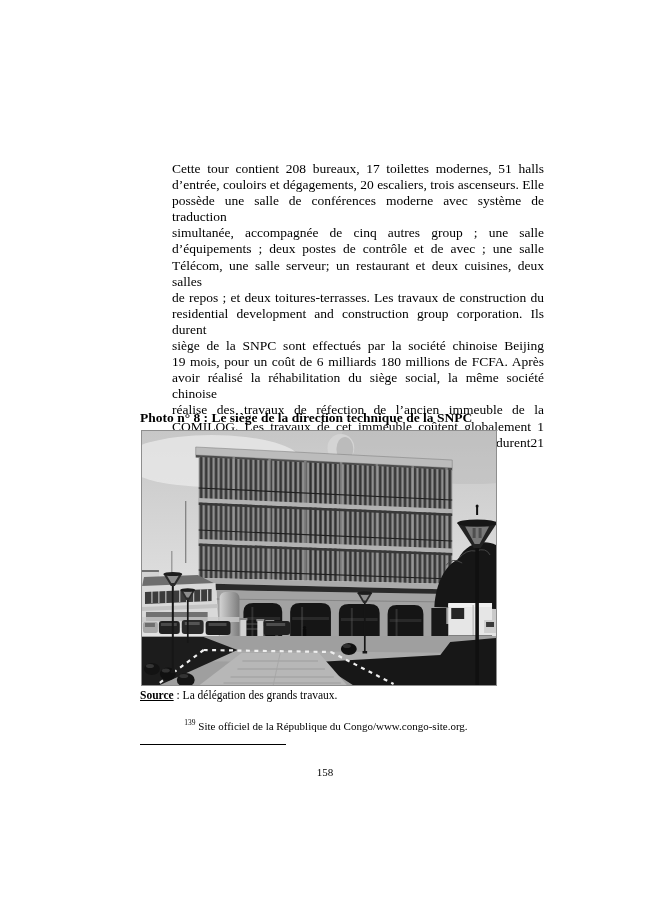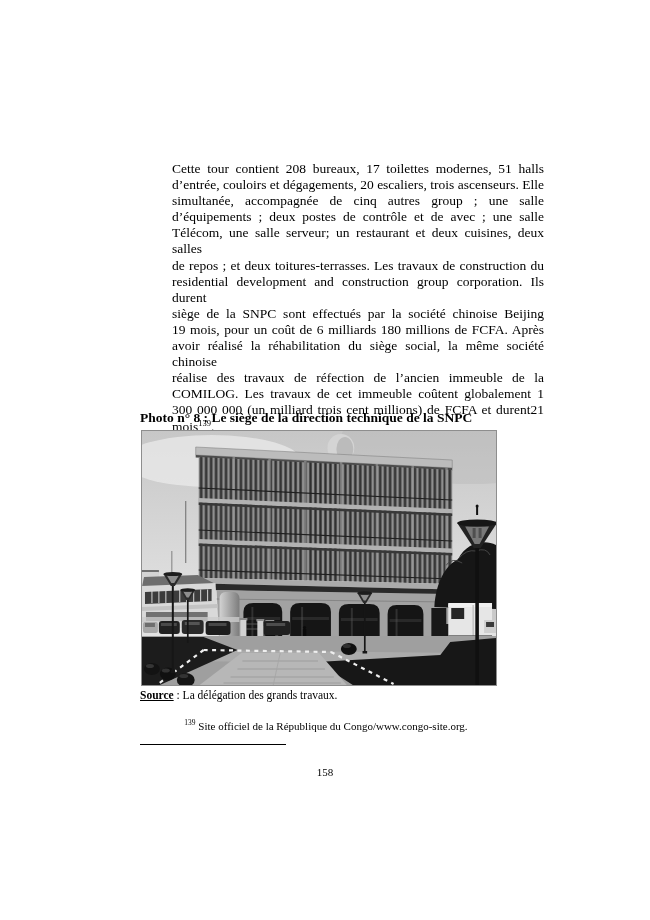--- a/index.html
+++ b/index.html
@@ -33,20 +33,21 @@
   .page-number { position:absolute; left:0; top:766px; width:650px; text-align:center; font-size:11px; }
 </style>
 </head>
 <body>
 
 <div class="page">
 
   <div class="paragraph">
     <div class="pline">Cette tour contient 208 bureaux, 17 toilettes modernes, 51 halls</div>
     <div class="pline">d’entrée, couloirs et dégagements, 20 escaliers, trois ascenseurs. Elle</div>
+    <div class="pline">possède une salle de conférences moderne avec système de traduction</div>
     <div class="pline">simultanée, accompagnée de cinq autres group ; une salle</div>
     <div class="pline">d’équipements ; deux postes de contrôle et de avec ; une salle</div>
     <div class="pline">Télécom, une salle serveur; un restaurant et deux cuisines, deux salles</div>
     <div class="pline">de repos ; et deux toitures-terrasses. Les travaux de construction du</div>
     <div class="pline">residential development and construction group corporation. Ils durent</div>
     <div class="pline">siège de la SNPC sont effectués par la société chinoise Beijing</div>
     <div class="pline">19 mois, pour un coût de 6 milliards 180 millions de FCFA. Après</div>
     <div class="pline">avoir réalisé la réhabilitation du siège social, la même société chinoise</div>
     <div class="pline">réalise des travaux de réfection de l’ancien immeuble de la</div>
     <div class="pline">COMILOG. Les travaux de cet immeuble coûtent globalement 1</div>

